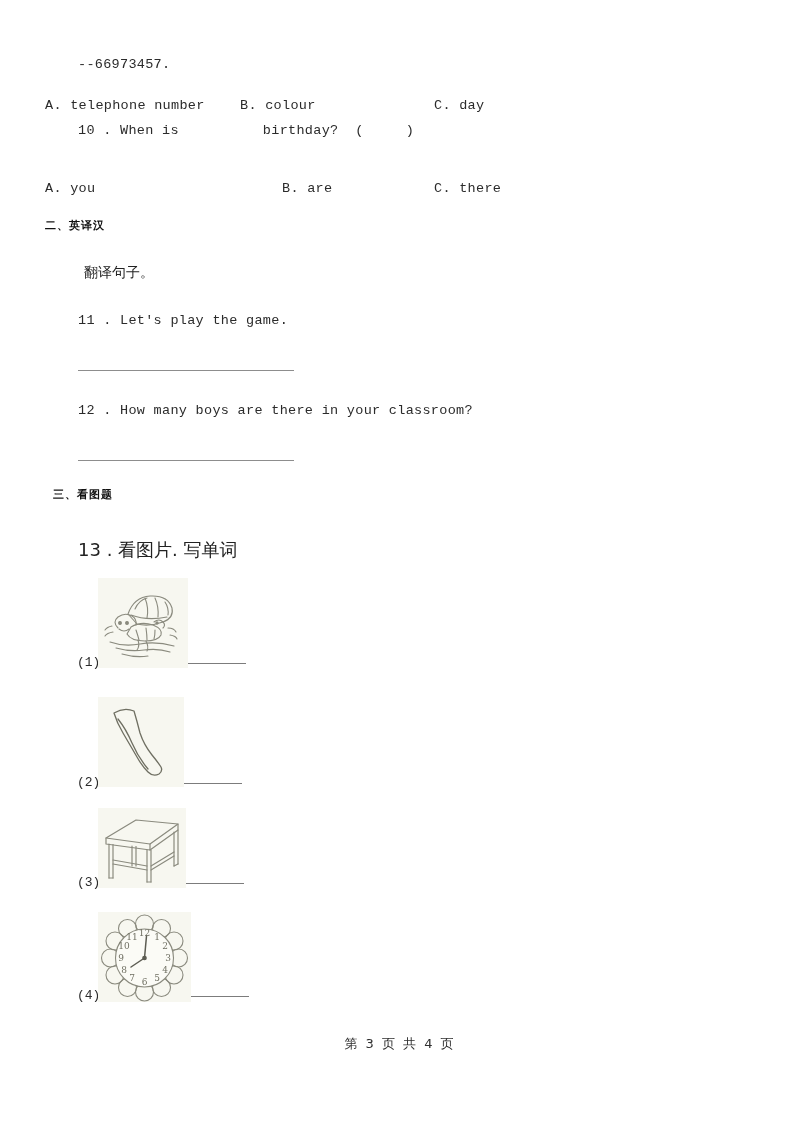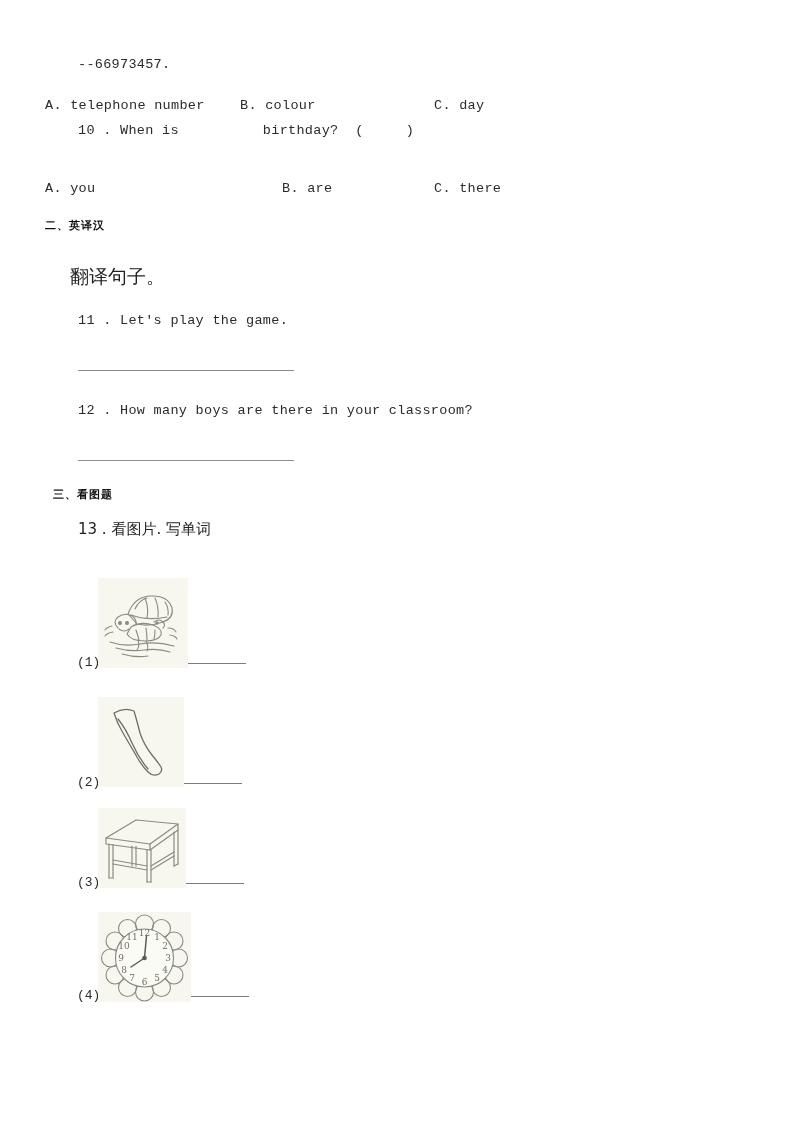--- a/index.html
+++ b/index.html
@@ -115,33 +115,33 @@
   <div class="opt" style="left:434px; top:98px;">C. day</div>
 
   <div class="qline mono" style="left:78px; top:123px;">10 . When is          birthday?  (     )</div>
 
   <div class="opt" style="left:45px; top:181px;">A. you</div>
   <div class="opt" style="left:240px; top:181px;margin-left:42px;">B. are</div>
   <div class="opt" style="left:434px; top:181px;">C. there</div>
 
   <div class="section-head" style="left:45px; top:218px;">二、英译汉</div>
 
-  <div class="qline cn" style="left:70px; top:264px; font-size:19px;">翻译句子。</div>
+  <div class="qline cn" style="left:84px; top:264px; font-size:14px;">翻译句子。</div>
 
   <div class="qline mono" style="left:78px; top:313px;">11 . Let's play the game.</div>
 
   <div class="rule" style="left:78px; top:370px; width:216px;"></div>
 
   <div class="qline mono" style="left:78px; top:403px;">12 . How many boys are there in your classroom?</div>
 
   <div class="rule" style="left:78px; top:460px; width:216px;"></div>
 
   <div class="section-head" style="left:53px; top:487px;">三、看图题</div>
 
-  <div class="qline cn" style="left:78px; top:520px; font-size:15px;">13 . 看图片. 写单词</div>
+  <div class="qline cn" style="left:78px; top:538px; font-size:18px;">13 . 看图片. 写单词</div>
 
   <div class="picnum" style="left:77px; top:655px;">(1)</div>
   <div class="picbox" style="left:98px; top:578px; width:90px; height:90px;">
     <svg viewBox="0 0 90 90" xmlns="http://www.w3.org/2000/svg">
       <g fill="none" stroke="#8a8a7e" stroke-width="1.1" stroke-linecap="round" stroke-linejoin="round">
 
         <path d="M30 36 q6 -17 22 -18 q18 -1 22 12 q2 10 -9 14 q-14 5 -26 2 z"></path>
         <path d="M37 31 q4 -9 12 -11"></path>
         <path d="M47 20 q4 10 2 20"></path>
         <path d="M57 20 q4 9 3 19"></path>
@@ -259,14 +259,15 @@
 
       <g fill="none" stroke="#5c5c52" stroke-width="1.5" stroke-linecap="round">
         <line x1="46.5" y1="46" x2="48.5" y2="24"></line>
         <line x1="46.5" y1="46" x2="33" y2="55"></line>
         <circle cx="46.5" cy="46" r="1.6" fill="#5c5c52"></circle>
       </g>
     </svg>
   </div>
   <div class="rule-short" style="left:191px; top:996px; width:58px;"></div>
 
+  <div class="footer" style="left:0; top:1035px;">第 3 页 共 4 页</div>
 
 </div>
 
 </body></html>

